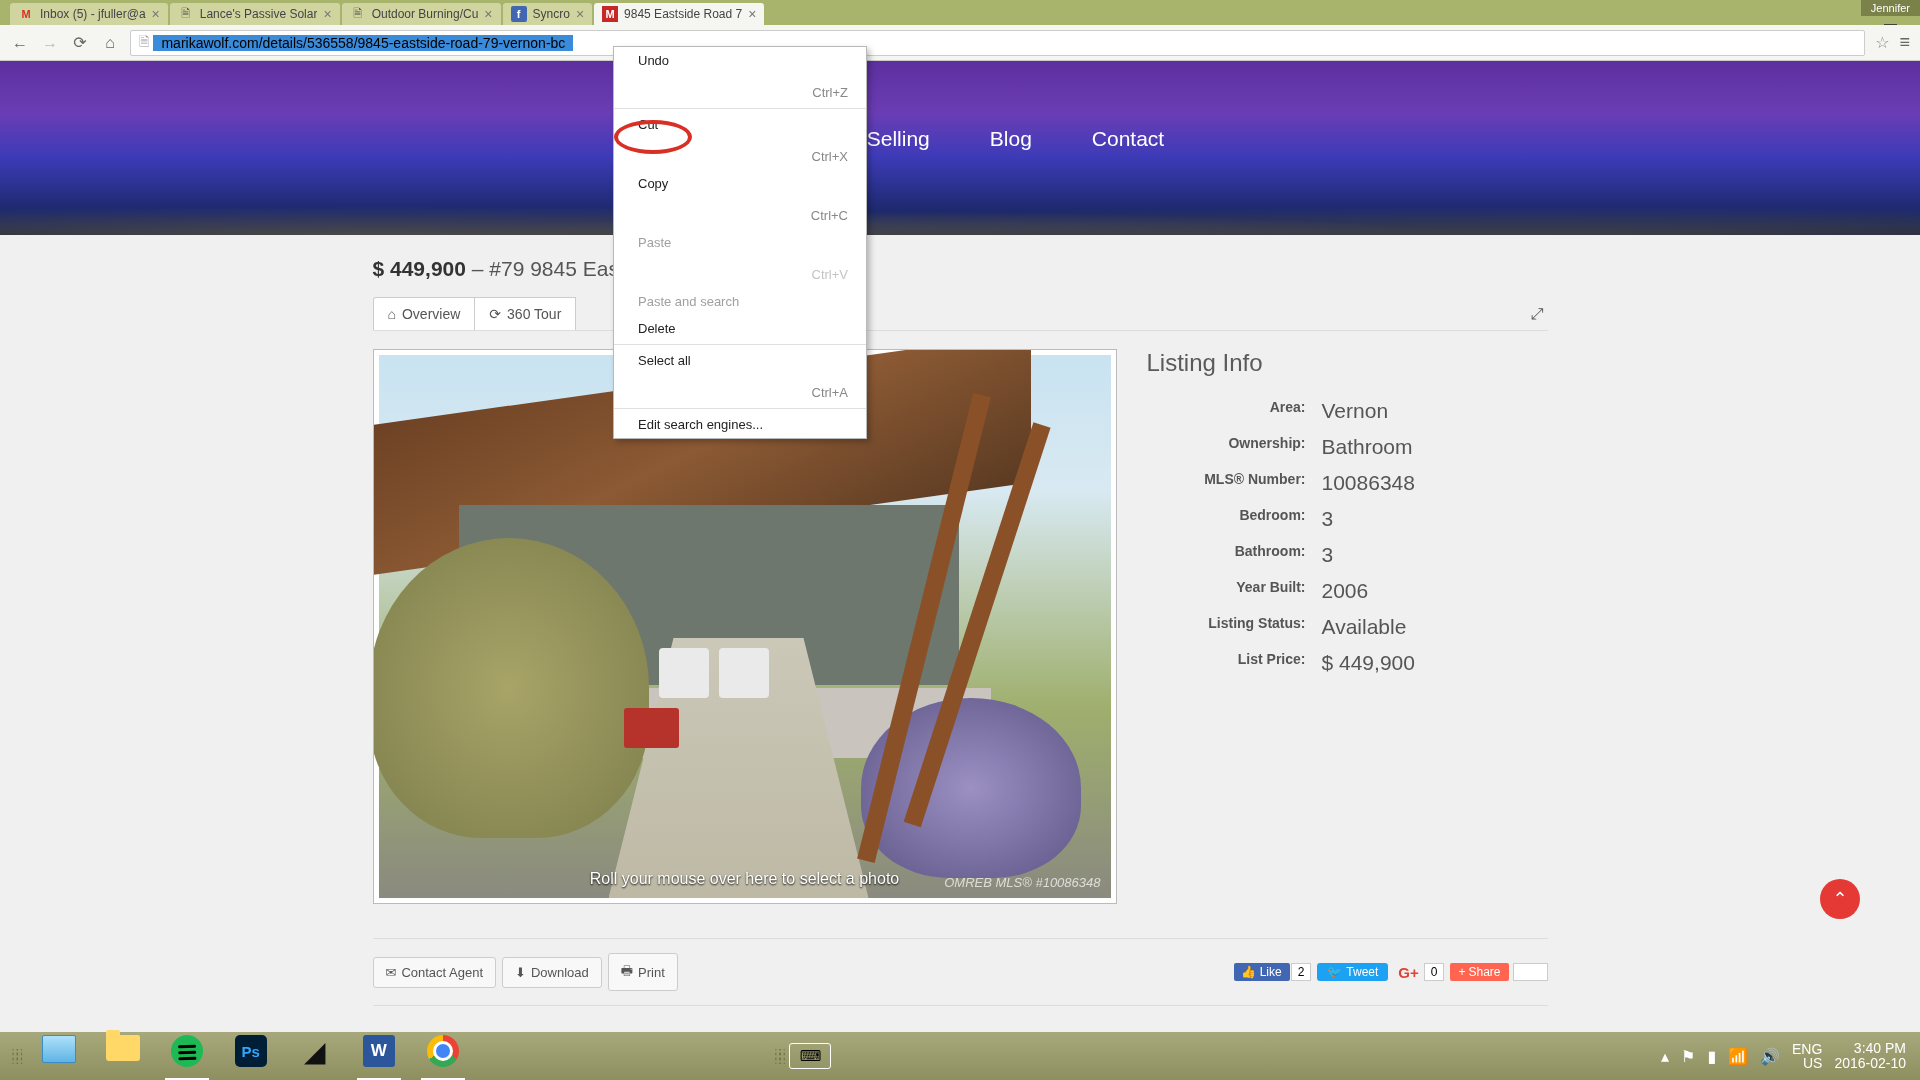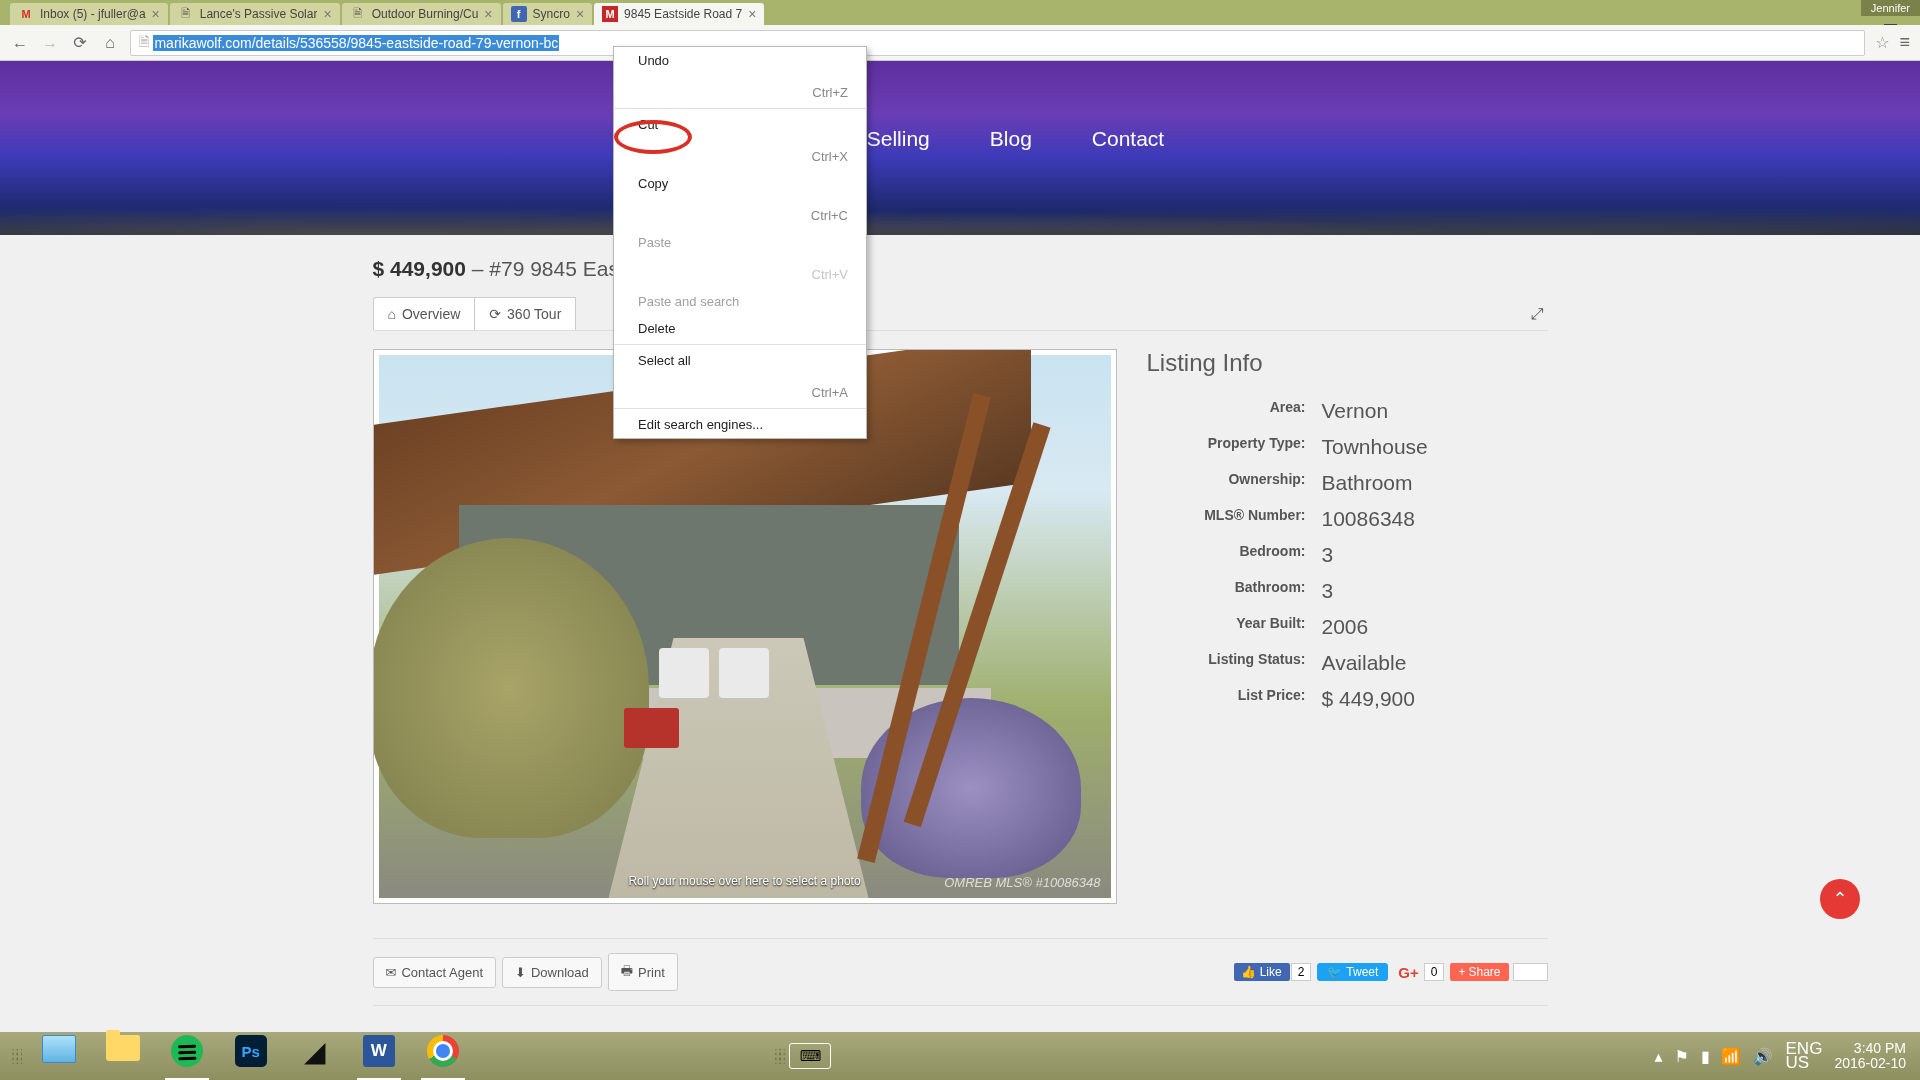--- a/index.html
+++ b/index.html
@@ -15,21 +15,21 @@
 .titlebar-right { position: absolute; right: 0; top: 0; display: flex; align-items: center; height: 20px; flex-direction: column; }
 .user-badge { background: #7a8249; color: #fff; font-size: 11px; padding: 2px 10px; }
 .win-btn { width: 32px; height: 20px; display: flex; align-items: center; justify-content: center; font-size: 13px; color: #333; cursor: pointer; }
 .win-btn.close { background: #c0392b; color: #fff; }
 
 
 .toolbar { height: 36px; background: #f5f5f2; display: flex; align-items: center; padding: 0 10px; gap: 10px; border-bottom: 1px solid #ccc; position: relative; }
 .nav-icon { width: 20px; height: 20px; display: flex; align-items: center; justify-content: center; color: #666; font-size: 16px; cursor: pointer; }
 .omnibox { flex: 1; height: 26px; border: 1px solid #ccc; border-radius: 2px; display: flex; align-items: center; padding: 0 8px; font-size: 14px; background: #fff; position: relative; }
 .omnibox .url-prefix { color: #999; font-size: 13px; margin-right: 4px; }
-.omnibox .url-selected { background: #3b8bdb; color: #ffffff; padding: 0 1px; }
+.omnibox .url-selected { background: #3b8bdb; color: #000000; padding: 0 8px; }
 .star-icon { color: #888; font-size: 16px; cursor: pointer; }
 .menu-icon { color: #666; font-size: 18px; cursor: pointer; }
 
 
 .context-menu { position: absolute; left: 613px; top: 46px; width: 254px; background: #fff; border: 1px solid #b9b9b9; box-shadow: 3px 3px 6px rgba(0,0,0,.25); z-index: 100; font-size: 13px; }
 .context-menu .item { display: flex; justify-content: space-between; padding: 6px 18px 6px 24px; color: #222; cursor: pointer; }
 .context-menu .item.disabled { color: #a0a0a0; cursor: default; padding-left: 24px; }
 .context-menu .sep { height: 1px; background: #e0e0e0; margin: 2px 0; }
 .context-menu .shortcut { color: #888; margin-top: 32px; }
 .context-menu .item.disabled .shortcut { color: #c4c4c4; }
@@ -62,21 +62,21 @@
 .beam.b2 { height: 420px; top: 70px; right: 60px; transform: rotate(18deg); }
 .patio { position: absolute; left: 60px; right: 120px; bottom: 140px; height: 70px; background: #c9c4be; }
 .path { position: absolute; left: 230px; bottom: 0; width: 260px; height: 260px; background: linear-gradient(to top, #bdb9a5 0%, #ccc8b8 100%); clip-path: polygon(25% 0, 75% 0, 100% 100%, 0 100%); }
 .bush { position: absolute; border-radius: 50% 50% 40% 40%; }
 .bush.left { left: -10px; bottom: 60px; width: 280px; height: 300px; background: radial-gradient(#a8a468, #7d7e4c); }
 .bush.right { right: 30px; bottom: 20px; width: 220px; height: 180px; background: radial-gradient(#9c90c3, #5e5687); }
 .chair { position: absolute; bottom: 200px; width: 50px; height: 50px; background: #eaeaea; border-radius: 4px; }
 .chair.c1 { left: 280px; }
 .chair.c2 { left: 340px; }
 .planter { position: absolute; left: 245px; bottom: 150px; width: 55px; height: 40px; background: #b5332b; border-radius: 3px; }
-.photo-caption { position: absolute; left: 50%; transform: translateX(-50%); bottom: 10px; color: #fff; font-size: 12px; text-shadow: 0 1px 2px #000; }
+.photo-caption { position: absolute; left: 50%; transform: translateX(-50%); bottom: 10px; color: #fff; font-size: 16px; text-shadow: 0 1px 2px #000; }
 .photo-wm { position: absolute; right: 10px; bottom: 8px; color: rgba(255,255,255,.7); font-size: 13px; font-style: italic; }
 
 .info { flex: 1; }
 .info h3 { font-size: 24px; font-weight: 400; color: #5a5a5a; margin-bottom: 16px; }
 .info-row { display: flex; font-size: 14px; padding: 6px 0; }
 .info-row .label { width: 175px; text-align: right; font-weight: 700; color: #555; padding-right: 16px; }
 .info-row .value { color: #555; font-size: 21px; }
 
 .actions { margin-top: 34px; padding-top: 14px; border-top: 1px solid #ddd; border-bottom: 1px solid #ddd; padding-bottom: 14px; display: flex; align-items: center; }
 .action-btn { border: 1px solid #ccc; background: #f8f8f8; padding: 7px 12px; font-size: 13px; color: #555; border-radius: 3px; margin-right: 6px; display: flex; align-items: center; gap: 5px; cursor: pointer; }
@@ -92,21 +92,21 @@
 
 .scroll-top { position: absolute; right: 60px; bottom: 125px; width: 40px; height: 40px; background: #e53935; border-radius: 50%; display: flex; align-items: center; justify-content: center; color: #fff; font-size: 18px; cursor: pointer; }
 
 
 .taskbar { position: absolute; left: 0; right: 0; bottom: 0; height: 48px; background: linear-gradient(to bottom, #a7a97c, #8d8f5f); display: flex; align-items: center; padding: 0 6px; }
 .tb-handle { color: #6e703f; font-size: 10px; letter-spacing: -2px; margin: 0 6px; line-height: 5px; }
 .tb-icon { width: 52px; height: 42px; margin: 0 6px; border-radius: 3px; display: flex; align-items: flex-start; justify-content: center; font-size: 26px; cursor: pointer; position: relative; }
 .tb-icon.active::after { content:""; position:absolute; left:4px; right:4px; bottom:-3px; height:2px; background:#fff; }
 .tray { margin-left: auto; display: flex; align-items: center; gap: 12px; color: #fff; font-size: 13px; padding-right: 8px; }
 .tray-icon { font-size: 16px; }
-.lang { text-align: left; line-height: 14px; font-size: 17px; }
+.lang { text-align: right; line-height: 14px; font-size: 14px; }
 .clock { text-align: right; line-height: 15px; font-size: 14px; }
 .osk { width: 42px; height: 26px; border: 1px solid #fff; border-radius: 3px; display: flex; align-items: center; justify-content: center; font-size: 15px; margin-right: 340px; }
 .chrome-sq { display: inline-block; width: 32px; height: 32px; border-radius: 50%; background: conic-gradient(#ea4335 0 120deg, #34a853 120deg 240deg, #fbbc05 240deg 360deg); position: relative; }
 .chrome-sq::after { content:""; position:absolute; left:50%; top:50%; width:14px; height:14px; background:#4285f4; border:3px solid #fff; border-radius:50%; transform:translate(-50%,-50%); }
 .word-sq { width:32px; height:32px; background:#2b579a; color:#fff; display:flex; align-items:center; justify-content:center; font-weight:700; font-size:17px; border-radius:3px; }
 .ps-sq { width:32px; height:32px; background:#001e36; color:#31a8ff; display:flex; align-items:center; justify-content:center; font-weight:700; font-size:15px; border-radius:5px; }
 .spotify-sq { width:32px; height:32px; background:#1db954; border-radius:50%; position:relative; }
 .spotify-sq::before { content:""; position:absolute; left:7px; top:10px; width:18px; height:3px; background:#000; border-radius:2px; box-shadow: 0 6px 0 #000, 0 12px 0 #000; transform: rotate(-2deg); }
 .folder-sq { width:34px; height:26px; background:#ffd868; border-radius:2px 2px 3px 3px; position:relative; }
 .folder-sq::before { content:""; position:absolute; left:0; top:-5px; width:14px; height:6px; background:#ffd868; border-radius:2px 2px 0 0; }
@@ -246,24 +246,20 @@
         </div>
       </div>
 
       <div class="info">
         <h3>Listing Info</h3>
         <div class="info-row">
             <span class="label">Area:</span>
             <span class="value">Vernon</span>
           </div>
         <div class="info-row">
-            <span class="label">Property Type:</span>
-            <span class="value">Townhouse</span>
-          </div>
-        <div class="info-row">
             <span class="label">Ownership:</span>
             <span class="value">Bathroom</span>
           </div>
         <div class="info-row">
             <span class="label">MLS® Number:</span>
             <span class="value">10086348</span>
           </div>
         <div class="info-row">
             <span class="label">Bedroom:</span>
             <span class="value">3</span>

